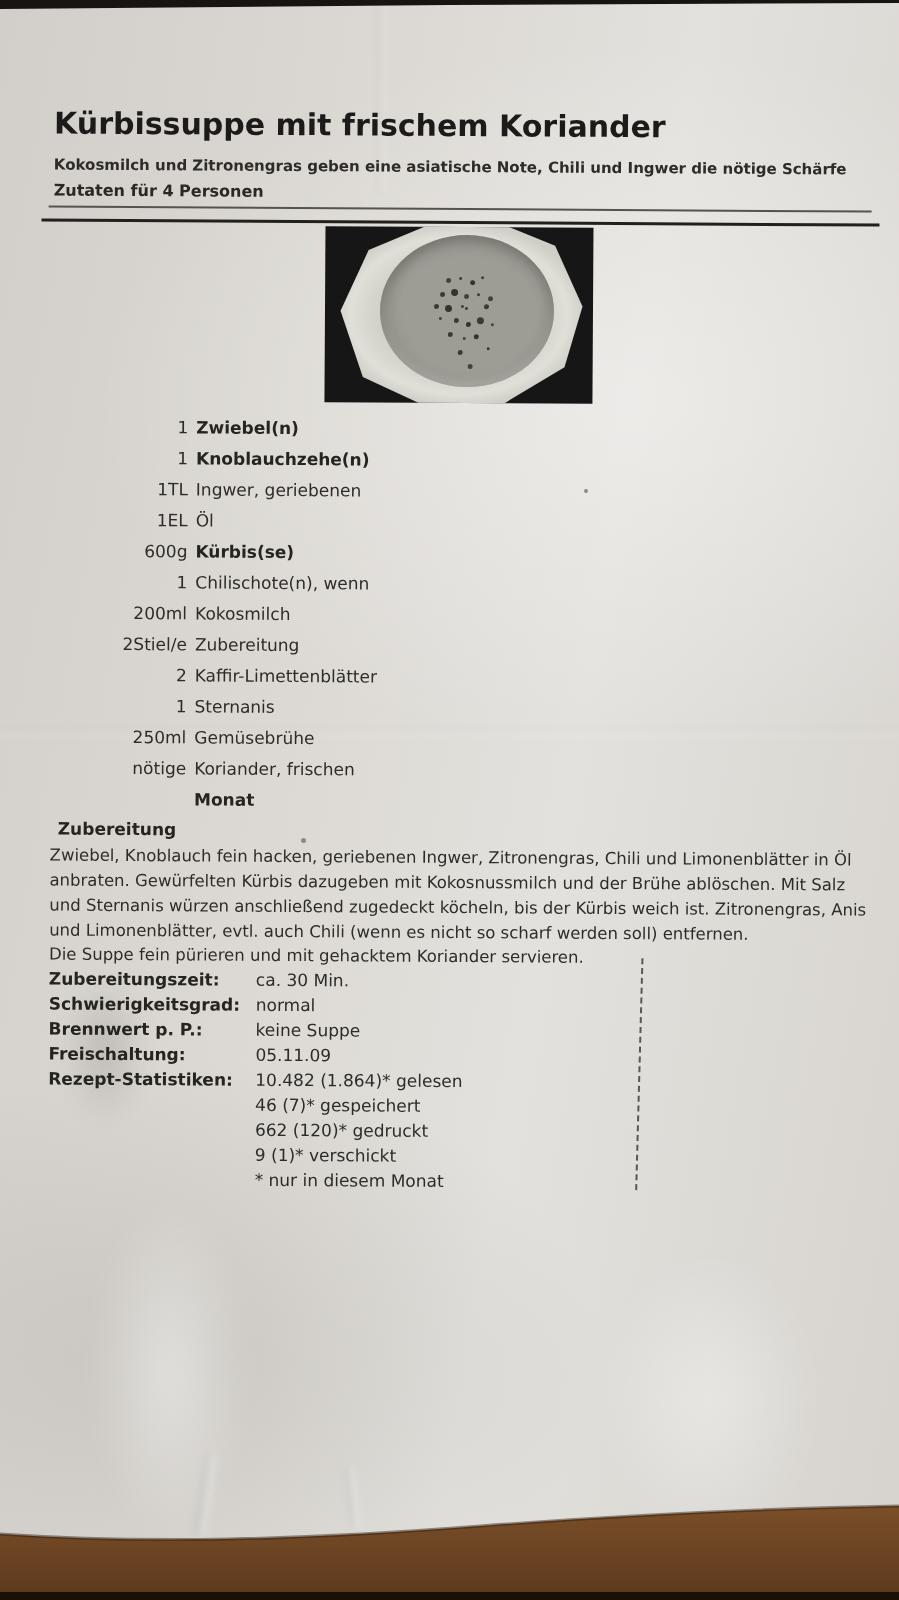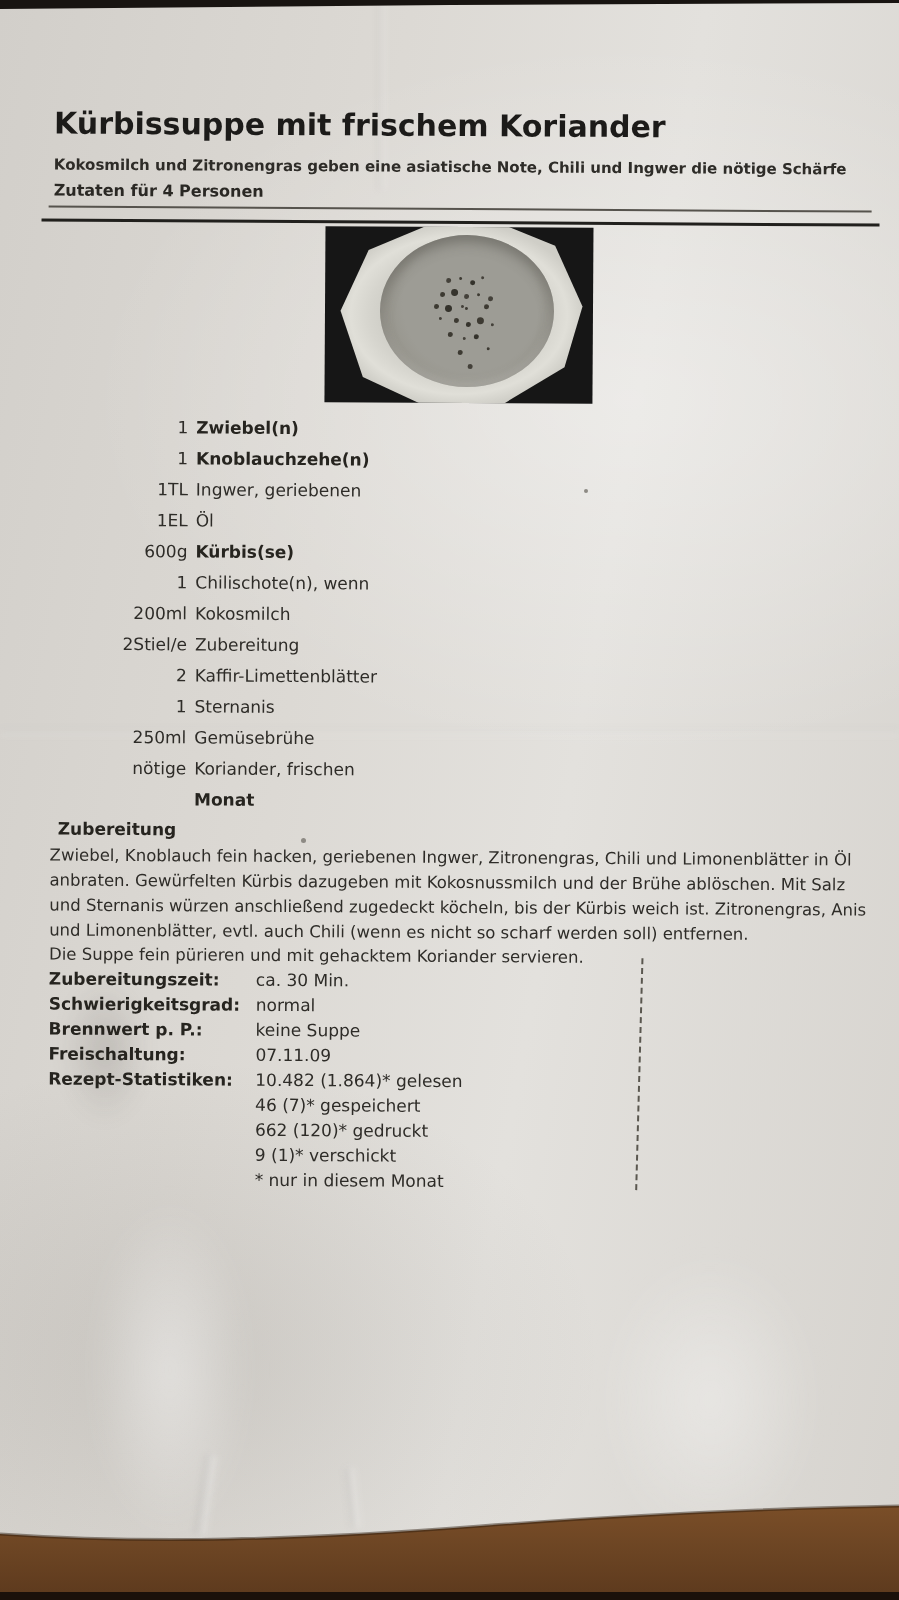--- a/index.html
+++ b/index.html
@@ -191,21 +191,21 @@
         <div class="det-row">
           <span class="det-label">Schwierigkeitsgrad:</span>
           <span class="det-value">normal</span>
         </div>
         <div class="det-row">
           <span class="det-label">Brennwert p. P.:</span>
           <span class="det-value">keine Suppe</span>
         </div>
         <div class="det-row">
           <span class="det-label">Freischaltung:</span>
-          <span class="det-value">07.11.09</span>
+          <span class="det-value">05.11.09</span>
         </div>
         <div class="det-row">
           <span class="det-label">Rezept-Statistiken:</span>
           <span class="det-value">10.482 (1.864)* gelesen</span>
         </div>
       </div>
 
     <div class="abs stats-extra">
 
     <div class="stat-line">46 (7)* gespeichert</div>

